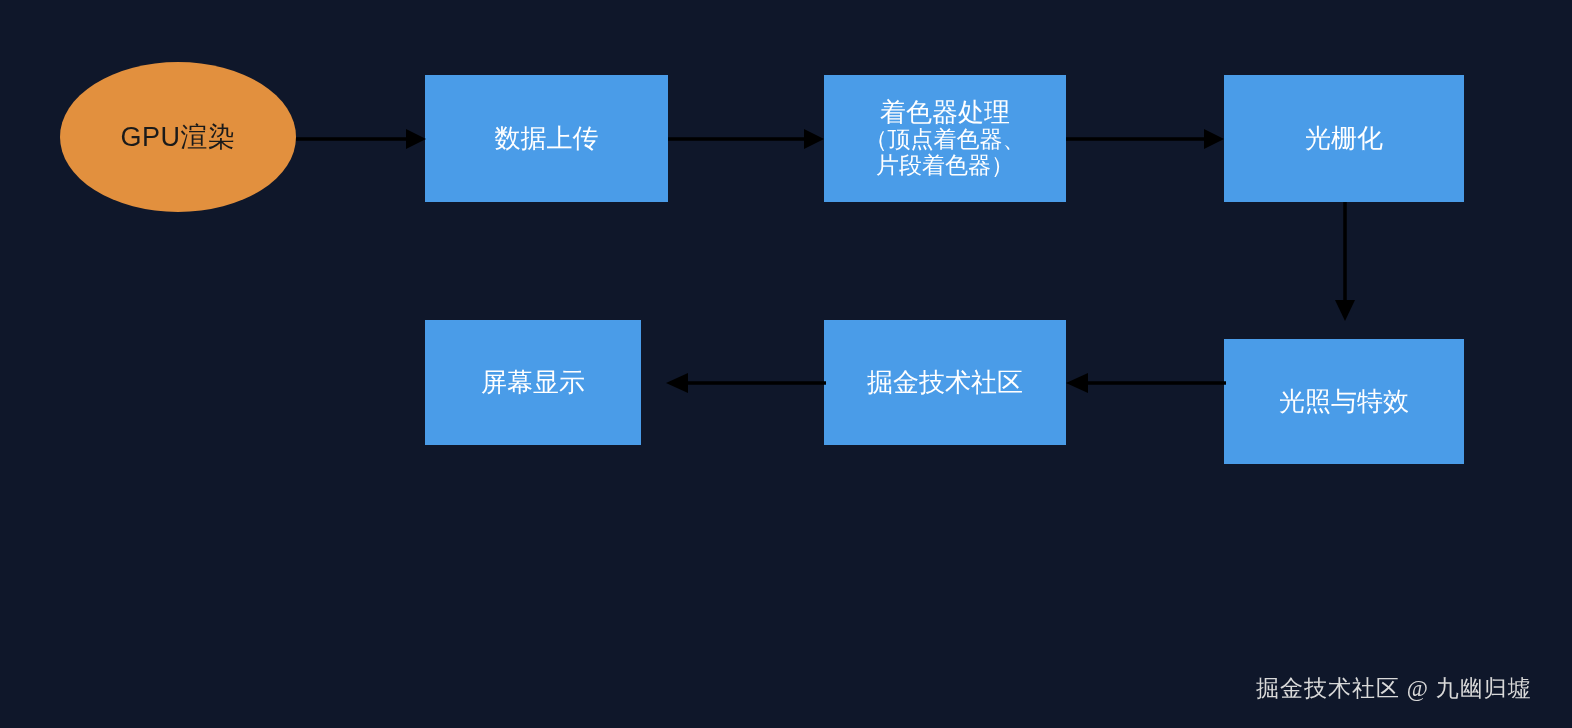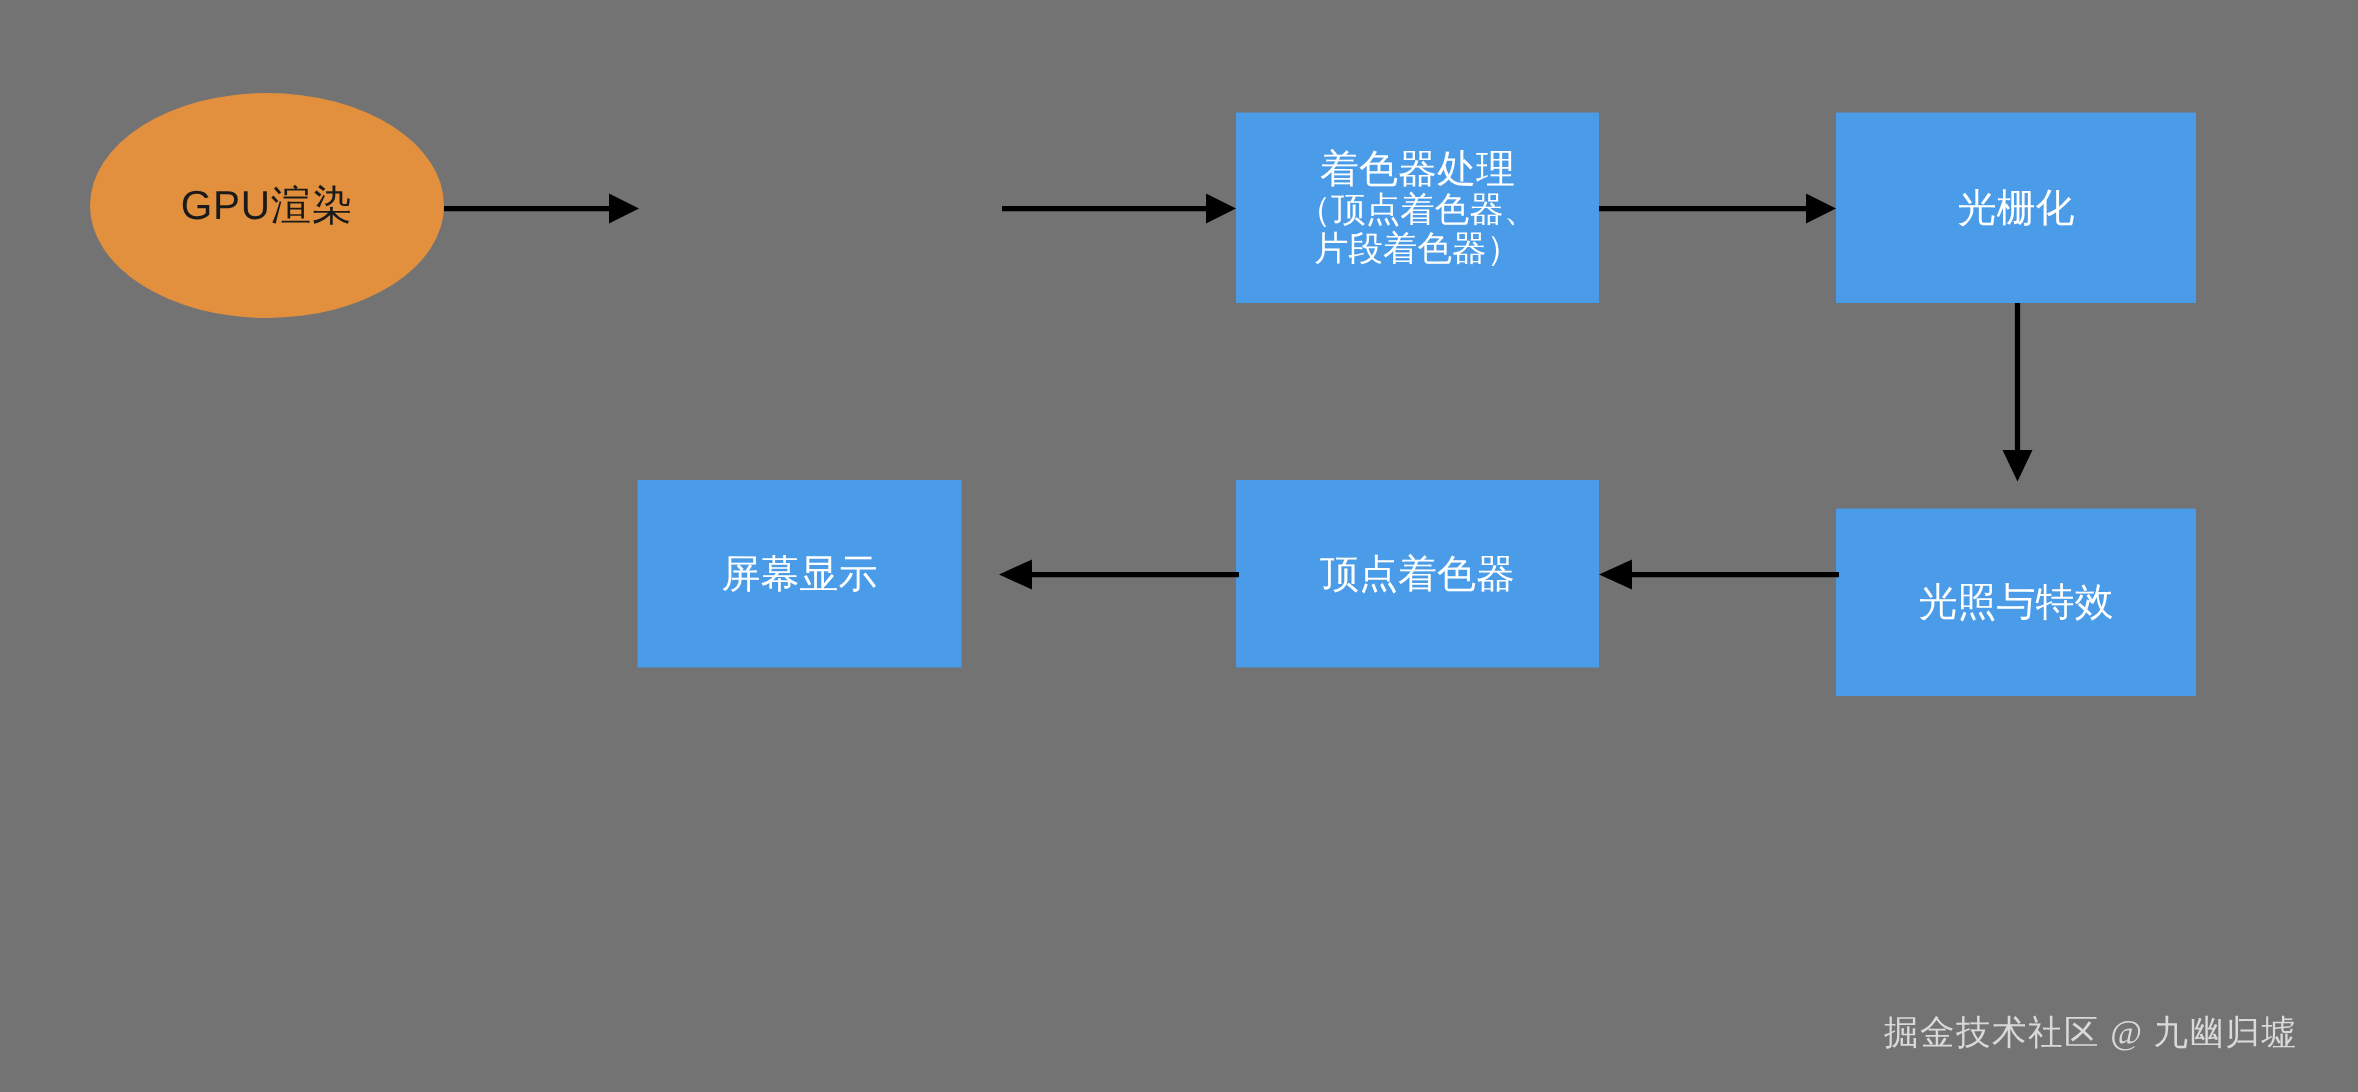--- a/index.html
+++ b/index.html
@@ -7,21 +7,21 @@
     padding: 0;
     background: #ffffff;
   }
   body {
     font-family: "Liberation Sans", "DejaVu Sans", sans-serif;
   }
   #canvas {
     position: relative;
     width: 1572px;
     height: 728px;
-    background: #737373;
+    background: #0f172a;
     overflow: hidden;
   }
 
   
   .node {
     position: absolute;
     display: flex;
     align-items: center;
     justify-content: center;
     text-align: center;
@@ -78,39 +78,42 @@
 </style>
 </head>
 <body>
 
 <div id="canvas">
 
   <div class="node node-ellipse" style="left:60px; top:62px; width:236px; height:150px;">
     <span>GPU渲染</span>
   </div>
 
+  <div class="node node-box" style="left:425px; top:75px; width:243px; height:127px;">
+    <span>数据上传</span>
+  </div>
 
   <div class="node node-box" style="left:1224px; top:75px; width:240px; height:127px;">
     <span>光栅化</span>
   </div>
 
   <div class="node node-box" style="left:824px; top:75px; width:242px; height:127px;">
     <span class="lines">
       <span class="line-main">着色器处理</span>
       <span class="line-sub">（顶点着色器、</span>
       <span class="line-sub">片段着色器）</span>
     </span>
   </div>
 
   <div class="node node-box" style="left:1224px; top:320px; width:240px; height:125px;margin-top:19px;">
     <span>光照与特效</span>
   </div>
 
   <div class="node node-box" style="left:824px; top:320px; width:242px; height:125px;">
-    <span>顶点着色器</span>
+    <span>掘金技术社区</span>
   </div>
 
   <div class="node node-box" style="left:425px; top:320px; width:216px; height:125px;">
     <span>屏幕显示</span>
   </div>
 
   <div class="edge" style="left:296px; top:122px; width:132px; height:34px;">
     <svg width="132" height="34" viewBox="0 0 132 34">
       <line x1="0" y1="17" x2="112" y2="17" stroke="#000000" stroke-width="3.5"></line>
       <polygon points="110,7 130,17 110,27" fill="#000000"></polygon>

